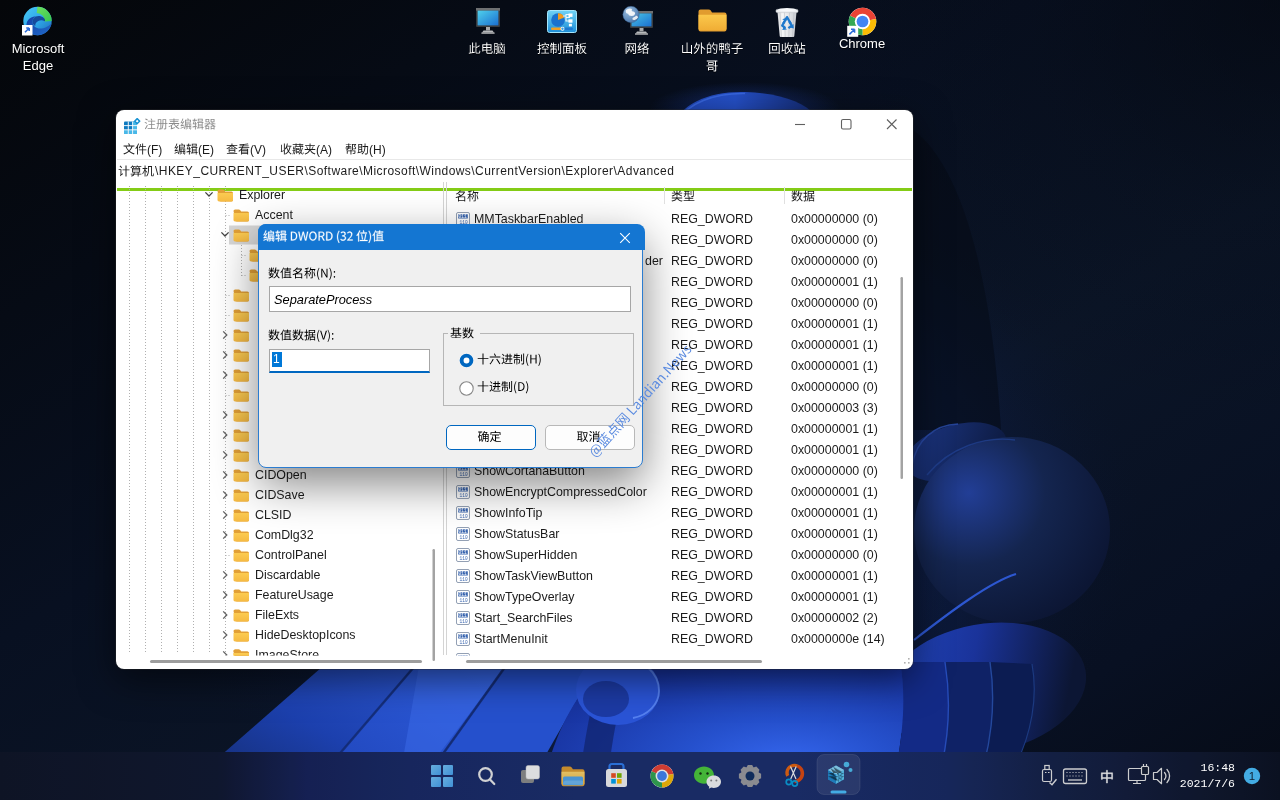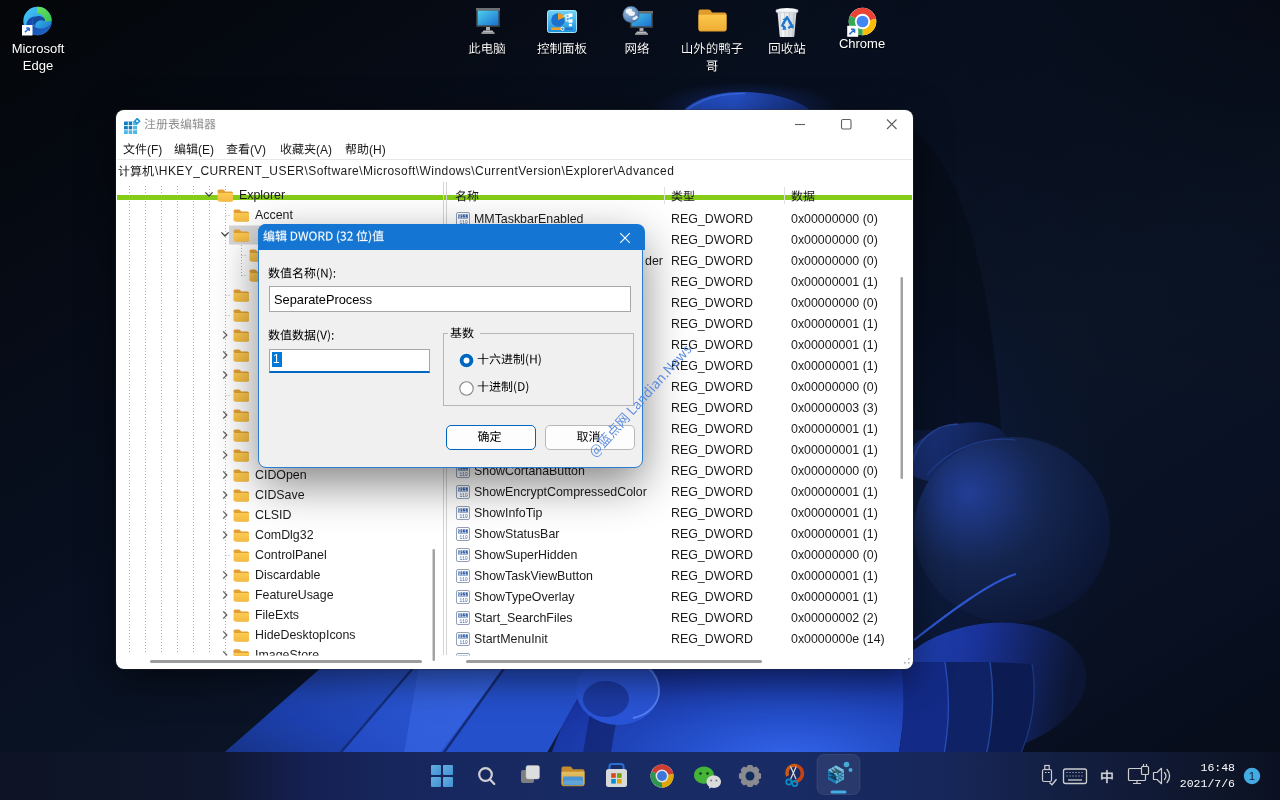--- a/index.html
+++ b/index.html
@@ -4,21 +4,21 @@
   html,body { width:1280px; height:800px; overflow:hidden; }
   body { font-family:"Liberation Sans", sans-serif; position:relative; background:#060a14; }
   .abs { position:absolute; }
   .dlabel { position:absolute; text-align:center; color:#fff; font-size:13px; line-height:17px;
             text-shadow:0 1.1px 1px rgba(0,0,0,.85); }
   #win { position:absolute; left:116px; top:110px; width:797px; height:559px; z-index:10;
          background:#fff; border-radius:8px; box-shadow:0 10px 36px rgba(0,0,0,.55), 0 0 0 1px rgba(60,60,60,.35);
          font-size:12px; color:#1c1c1c; }
   #menubar { position:absolute; left:0; top:140px; }
   #menubar span { position:absolute; top:33px; font-size:12px; color:#1c1c1c; }
-  #addrbar { position:absolute; left:1px; top:49px; right:1px; height:41px; border-top:1px solid #e8e8e8; border-bottom:5px solid #84cc16; }
+  #addrbar { position:absolute; left:1px; top:49px; right:1px; height:32px; border-top:1px solid #e8e8e8; border-bottom:3px solid #84cc16; }
   #addrbar div { position:absolute; top:4px; font-size:12px; letter-spacing:.45px; color:#1c1c1c; white-space:pre; }
   #dlg { position:absolute; left:258px; top:224px; width:385px; height:244px; background:#f0f0f0; z-index:20;
          border:1px solid #2b7cd0; border-radius:8px; box-shadow:0 16px 45px rgba(0,0,0,.48); font-size:12px; color:#000; }
   #dlgtitle { position:absolute; left:-1px; top:-1px; width:387px; height:26px; background:#1476d2; border-radius:8px 8px 0 0; }
   .fld { position:absolute; background:#fff; border:1px solid #a6a6a6; }
   .btn { position:absolute; width:90px; height:25px; background:#fdfdfd; border:1px solid #b8b8b8; border-radius:5px; }
   #taskbar { position:absolute; left:0; top:752px; width:1280px; height:48px; background:rgba(10,14,30,.12); z-index:30; }
   #clock { position:absolute; right:45px; top:760px; text-align:right; font-size:11.5px; color:#fff; line-height:15.5px; z-index:31;font-family:Liberation Mono, monospace; }
 </style></head>
 <body>
@@ -467,21 +467,21 @@
       </g>
 </svg>
 
 </div>
 
 <div id="dlg">
   <div id="dlgtitle"></div>
   <svg class="abs" width="12" height="12" viewBox="0 0 12 12" style="left:360px;top:7px;">
     <path d="M1.2 1.2 L10.8 10.8 M10.8 1.2 L1.2 10.8" stroke="#fff" stroke-width="1.1"></path>
   </svg>
-  <div class="fld" style="left:10px;top:61px;width:362px;height:26px;">
+  <div class="fld" style="left:10px;top:61px;width:362px;height:26px;font-style:italic;">
       <div class="abs" style="left:4px;top:5px;font-size:12.8px;">SeparateProcess</div>
     </div>
   <div class="fld" style="left:10px;top:124px;width:161px;height:24px;border-bottom:2px solid #0067c0;">
     <div class="abs" style="left:2px;top:2px;background:#0078d7;color:#fff;font-size:12px;padding:0 2px 1px 1px;">1</div>
   </div>
   <div class="abs" style="left:184px;top:108px;width:191px;height:73px;border:1px solid #b6b6b6;"></div>
   <div class="abs" style="left:189px;top:104px;width:32px;height:9px;background:#f0f0f0;"></div>
   <svg class="abs" width="16" height="16" viewBox="0 0 16 16" style="left:200px;top:128px;">
     <circle cx="7.5" cy="7.5" r="7" fill="#fff"></circle>
     <circle cx="7.5" cy="7.5" r="4.9" fill="none" stroke="#0067c0" stroke-width="3.9"></circle>

